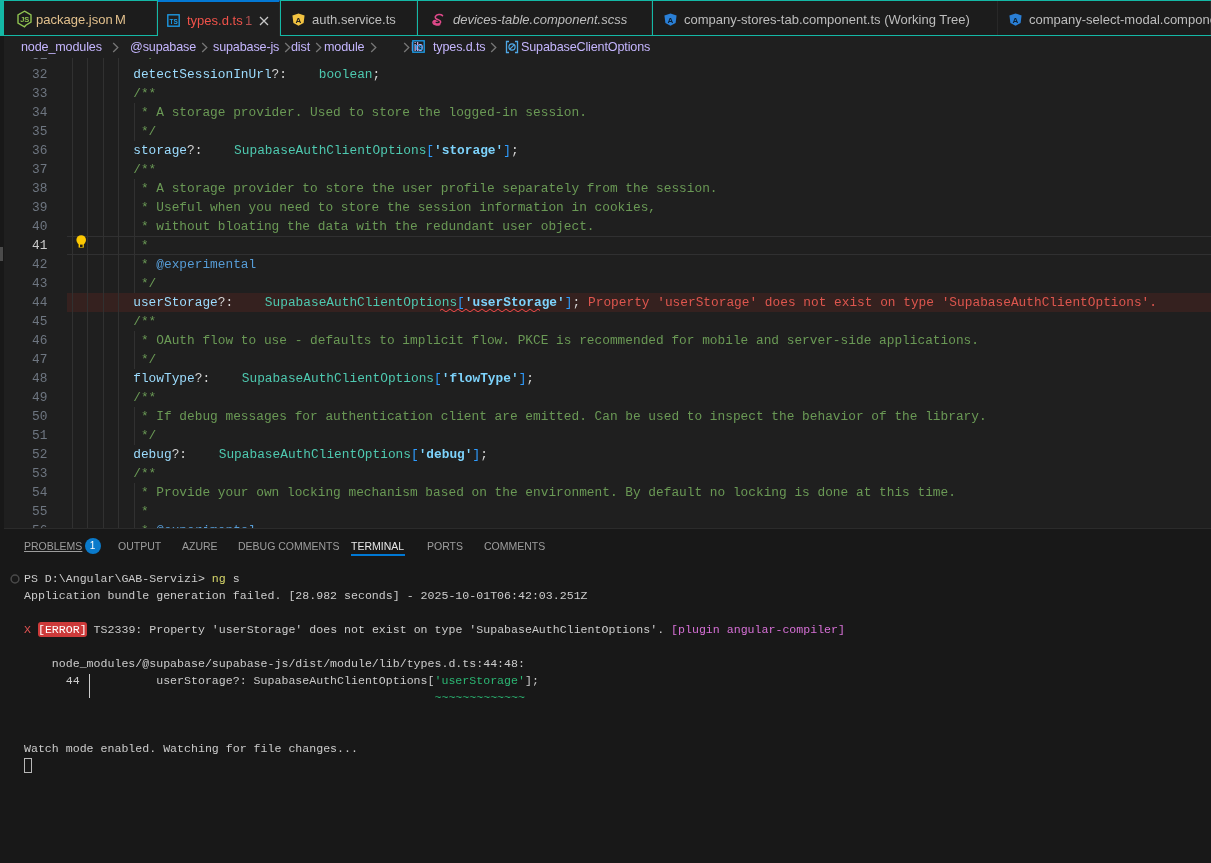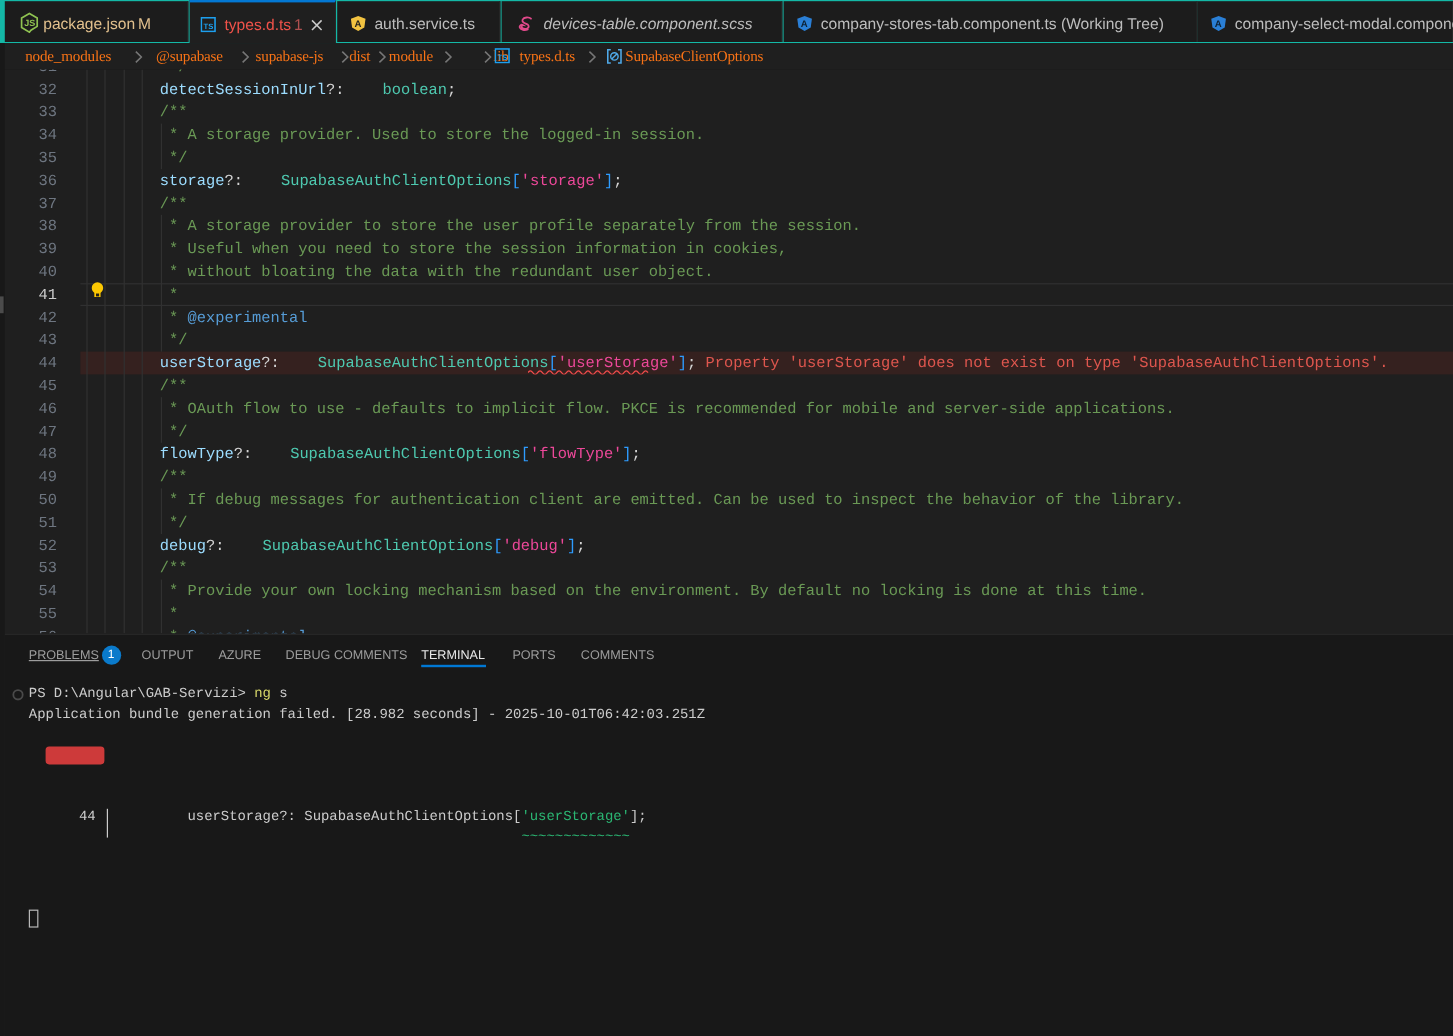--- a/index.html
+++ b/index.html
@@ -8,33 +8,33 @@
 .abs { position:absolute; }
 
 
 #tabbar { position:absolute; left:0; top:0; width:1211px; height:36px; background:#14b8a6; }
 .tab { position:absolute; top:1px; height:34px; background:#1c1c1c; border-right:1px solid #282828; }
 .tab .lbl { position:absolute; top:11px; font-size:13px; color:#bdbdbd; white-space:nowrap; }
 #tab2 { background:#1f1f1f; border-top:2px solid #0378d4; top:0; height:36px; }
 
 
 #crumbs { position:absolute; left:0; top:36px; width:1211px; height:22px; background:#1f1f1f; }
-.ci { position:absolute; top:4px; font-size:12.6px; letter-spacing:-0.15px; color:#f97316; white-space:nowrap;font-family:Liberation Serif, serif; }
+.ci { position:absolute; top:4px; font-size:12.6px; letter-spacing:-0.15px; color:#c4b5fd; white-space:nowrap; }
 
 
 #editor { position:absolute; left:0; top:58px; width:1211px; height:470px; background:#1f1f1f; overflow:hidden; }
 .guide { position:absolute; width:1px; background:#313131; }
 #errband { position:absolute; left:67px; top:235px; width:1144px; height:19px; background:#35211f; }
 #curline { position:absolute; left:67px; top:178px; width:1144px; height:19px; border-top:1px solid #303031; border-bottom:1px solid #303031; }
 #gutter { position:absolute; left:0; top:-12px; width:47.5px; text-align:right; font-family:"Liberation Mono",monospace; font-size:12.82px; line-height:19px; color:#6e7681; white-space:pre; }
 #code { position:absolute; left:71.7px; top:-12px; font-family:"Liberation Mono",monospace; font-size:12.82px; line-height:19px; color:#d4d4d4; white-space:pre; }
 .cm { color:#6a9955; } 
 .pr { color:#9cdcfe; } 
 .ty { color:#4ec9b0;margin-left:24px; } 
-.st { color:#ec4899; } 
+.st { color:#7dd3fc;font-weight:bold; } 
 .br { color:#2e9cff; } 
 .kw { color:#569cd6; } 
 #ghost { position:absolute; left:588px; top:235px; font-family:"Liberation Mono",monospace; font-size:12.82px; line-height:19px; color:#de564e; white-space:pre; }
 
 
 #panel { position:absolute; left:0; top:528px; width:1211px; height:335px; background:#181818; border-top:1px solid #2b2b2b; }
 .pt { position:absolute; top:10.5px; font-size:10.5px; color:#9d9d9d; letter-spacing:0px; white-space:nowrap; }
 #term { position:absolute; left:0; top:41px; width:1211px; height:294px; font-family:"Liberation Mono",monospace; font-size:11.6px; line-height:17px; color:#cccccc; }
 .tr { position:absolute; left:24px; white-space:pre; }
 .tg { color:#2bb673; }
@@ -218,21 +218,24 @@
   <div class="abs" style="left:351px; top:25px; width:54px; height:2px; background:#0078d4;"></div>
   <div class="abs" style="left:84.5px; top:8.5px; width:16px; height:16px; border-radius:8px; background:#0a7acb; color:#fff; font-size:10px; text-align:center; line-height:16px;">1</div>
   <div class="abs" style="left:3px; top:0; width:1px; height:335px; background:#262626;"></div>
   <div id="term">
     <svg class="abs" style="left:10px; top:4px;" width="10" height="10" viewBox="0 0 10 10">
       <circle cx="5" cy="5" r="3.9" fill="none" stroke="#4a4a4a" stroke-width="1.5"></circle>
     </svg>
     <div class="tr" style="top:0;">PS D:\Angular\GAB-Servizi&gt; <span style="color:#d8d86a;">ng</span> s</div>
     <div class="tr" style="top:17px;">Application bundle generation failed. [28.982 seconds] - 2025-10-01T06:42:03.251Z</div>
     <div class="abs" style="left:37.5px; top:51.5px; width:49.5px; height:15.5px; background:#cd3a3a; border-radius:3px;"></div>
+    <div class="tr" style="top:51px;"><span style="color:#e05252;">X</span> <span style="color:#ffffff;">[ERROR]</span> TS2339: Property 'userStorage' does not exist on type 'SupabaseAuthClientOptions'. <span style="color:#d670d6;">[plugin angular-compiler]</span></div>
+    <div class="tr" style="top:85px;">    node_modules/@supabase/supabase-js/dist/module/lib/types.d.ts:44:48:</div>
     <div class="tr" style="top:102px;">      44           userStorage?: SupabaseAuthClientOptions[<span class="tg">'userStorage'</span>];</div>
     <div class="abs" style="left:89.3px; top:104px; width:1px; height:24px; background:#cccccc;"></div>
     <div class="tr" style="top:119px;">                                                           <span class="tg">~~~~~~~~~~~~~</span></div>
+    <div class="tr" style="top:170px;">Watch mode enabled. Watching for file changes...</div>
     <div class="abs" style="left:23.6px; top:188px; width:8.4px; height:15px; border:1px solid #b8b8b8;"></div>
   </div>
 </div>
 
 <div class="abs" style="left:0; top:36px; width:4px; height:827px; background:#181818;"></div>
 <div class="abs" style="left:0; top:247px; width:3px; height:14px; background:#4b4b4b;"></div>
 
 </body></html>

